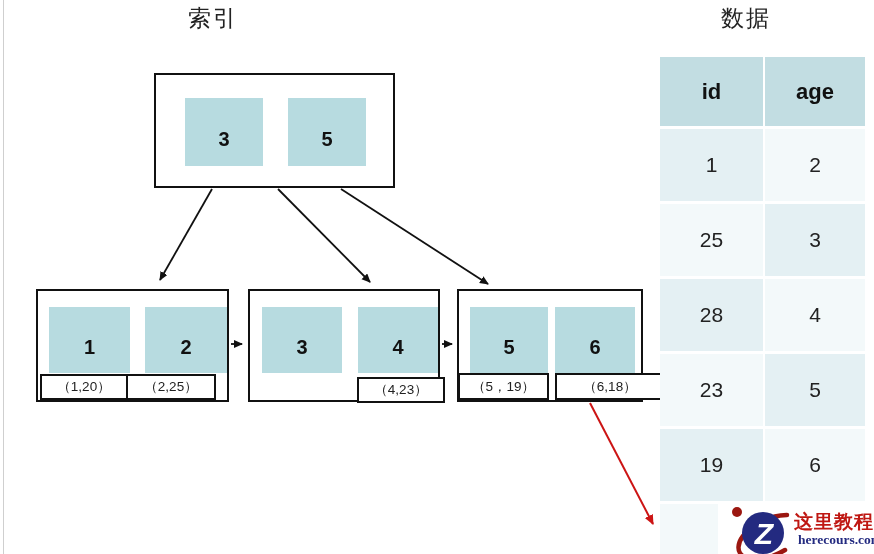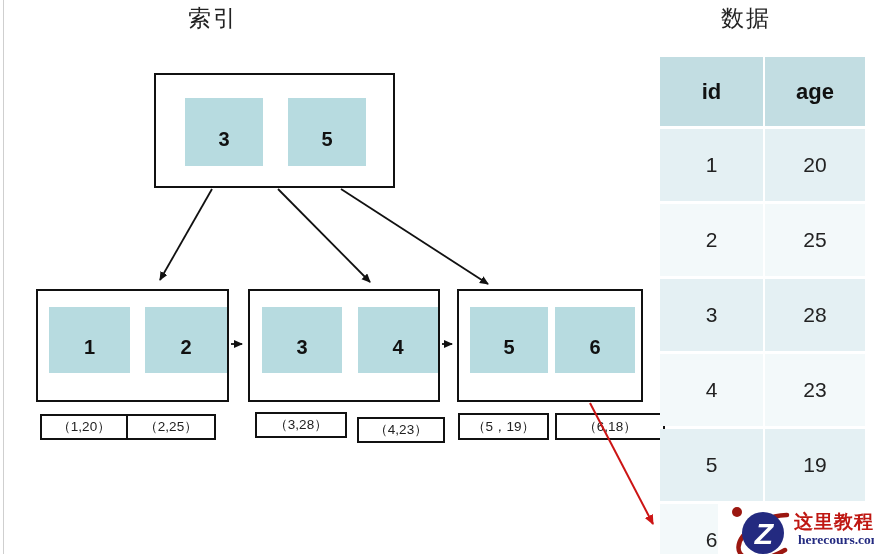--- a/index.html
+++ b/index.html
@@ -21,21 +21,21 @@
     position:absolute; background:#fff; border:2px solid #111; box-sizing:border-box;
   }
   .key {
     position:absolute; background:#b7dbe0; display:flex; align-items:center;
     justify-content:center; font-weight:bold; font-size:20px; color:#111;
     padding-top:14px; box-sizing:border-box;
   }
   .rec {
     position:absolute; background:#fff; border:2px solid #111; box-sizing:border-box;
     display:flex; align-items:center; justify-content:center;
-    font-size:13.5px; color:#222; white-space:nowrap;margin-top:40px;
+    font-size:13.5px; color:#222; white-space:nowrap;
   }
 
   .arrows { position:absolute; left:0; top:0; z-index:5; pointer-events:none; }
 
   .data-table {
     position:absolute; left:660px; top:57px; z-index:2;
     display:grid; grid-template-columns:103px 100px;
     grid-template-rows:69px repeat(6,72px);
     column-gap:2px; row-gap:3px;
   }
@@ -82,21 +82,20 @@
   <div class="node" style="left:36px;top:289px;width:193px;height:113px;">
     <div class="key" style="left:11px;top:16px;width:81px;height:66px;">1</div>
     <div class="key" style="left:107px;top:16px;width:82px;height:66px;">2</div>
     <div class="rec" style="left:2px;top:83px;width:88px;height:26px;">（1,20）</div>
     <div class="rec" style="left:88px;top:83px;width:90px;height:26px;">（2,25）</div>
   </div>
 
   <div class="node" style="left:248px;top:289px;width:192px;height:113px;">
     <div class="key" style="left:12px;top:16px;width:80px;height:66px;">3</div>
     <div class="key" style="left:108px;top:16px;width:80px;height:66px;">4</div>
-    <div class="rec" style="left:5px;top:81px;width:92px;height:26px;">（3,28）</div>
     <div class="rec" style="left:107px;top:86px;width:88px;height:26px;">（4,23）</div>
   </div>
 
   <div class="node" style="left:457px;top:289px;width:186px;height:113px;">
     <div class="key" style="left:11px;top:16px;width:78px;height:66px;">5</div>
     <div class="key" style="left:96px;top:16px;width:80px;height:66px;">6</div>
     <div class="rec" style="left:-1px;top:82px;width:91px;height:27px;">（5，19）</div>
     <div class="rec" style="left:96px;top:82px;width:110px;height:27px;">（6,18）</div>
   </div>
 
@@ -115,21 +114,20 @@
     <line x1="231" y1="344" x2="242" y2="344" stroke="#111" stroke-width="1.8" marker-end="url(#ab)"></line>
     <line x1="442" y1="344" x2="452" y2="344" stroke="#111" stroke-width="1.8" marker-end="url(#ab)"></line>
     <line x1="590" y1="403" x2="653" y2="524" stroke="#cc1414" stroke-width="2" marker-end="url(#ar)"></line>
   </svg>
 
   <div class="data-table">
     <div class="th">id</div>
     <div class="th">age</div>
 
     <div class="td row-odd">1</div>
-    <div class="td row-odd">20</div>
 
     <div class="td row-even">2</div>
     <div class="td row-even">25</div>
 
     <div class="td row-odd">3</div>
     <div class="td row-odd">28</div>
 
     <div class="td row-even">4</div>
     <div class="td row-even">23</div>
 

